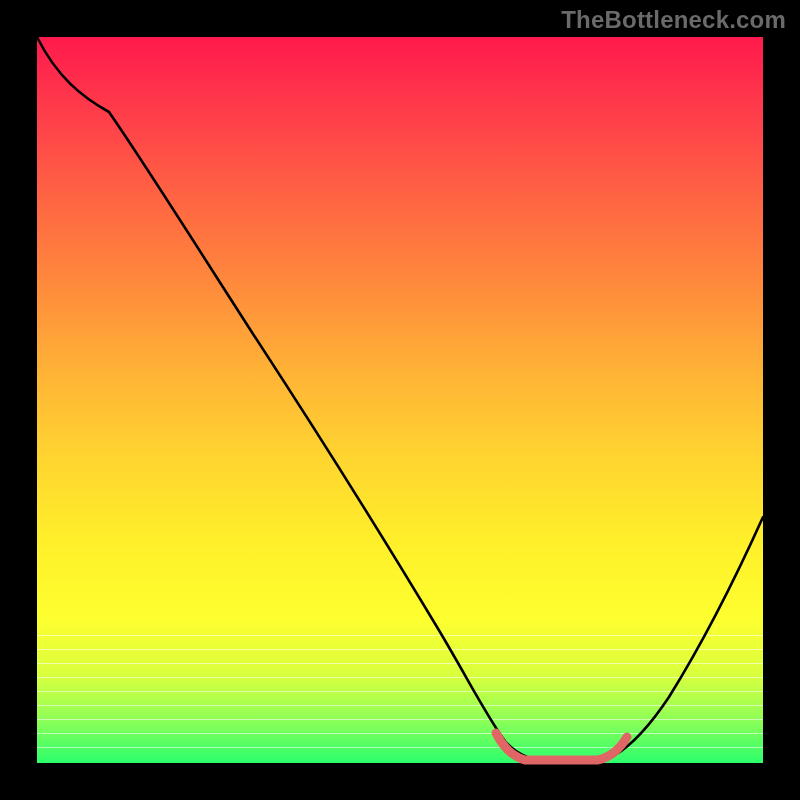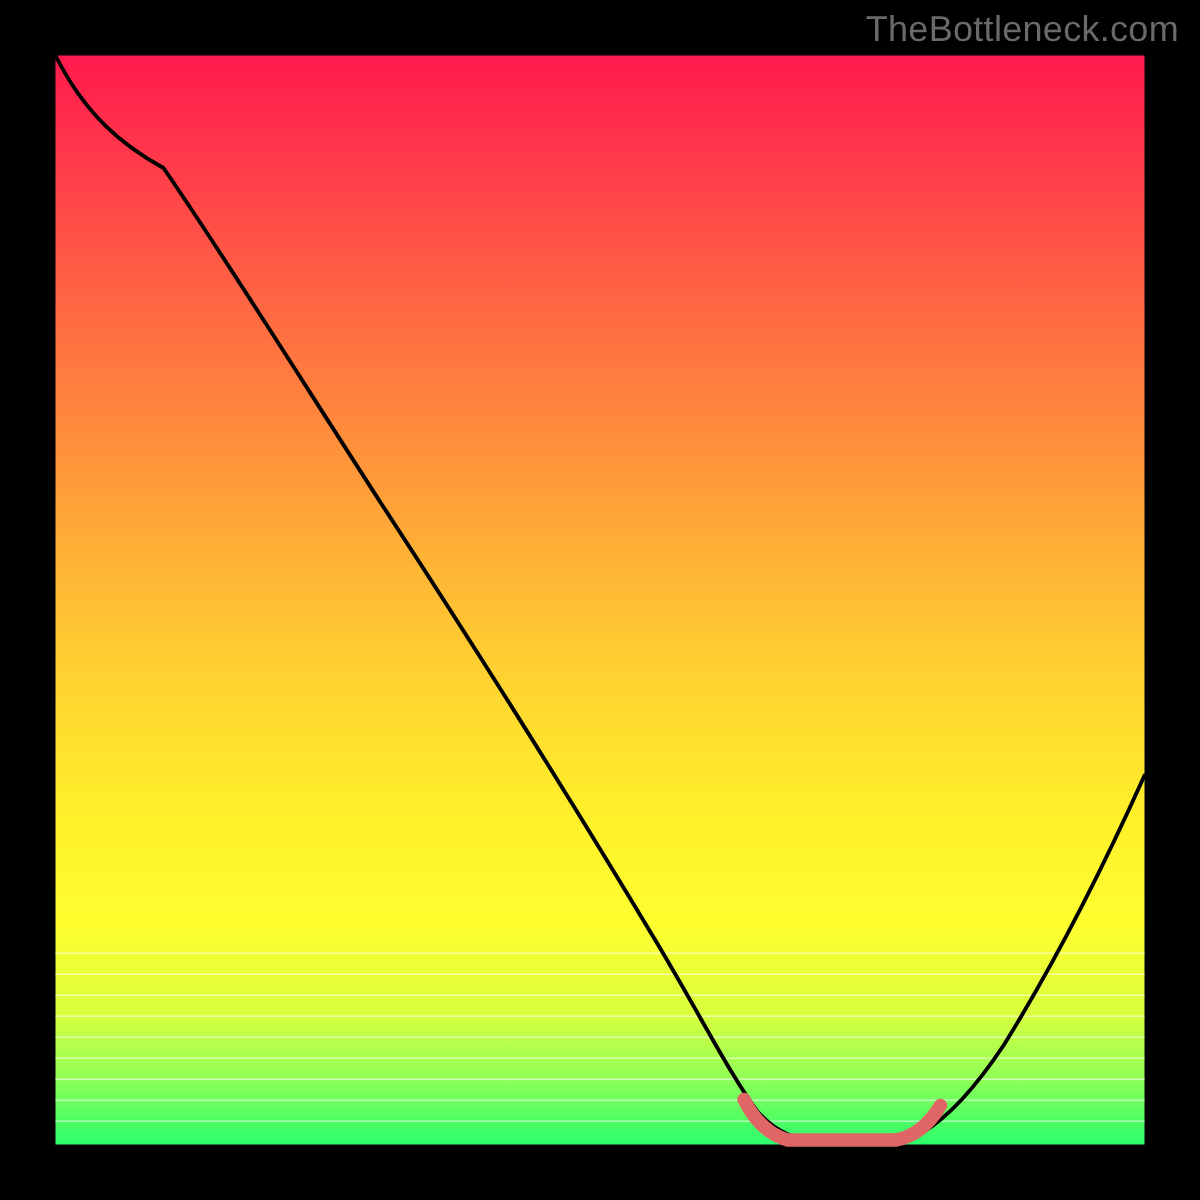--- a/index.html
+++ b/index.html
@@ -43,21 +43,21 @@
     left: 0;
     width: 100%;
     border-top: 1px solid rgba(255,255,255,0.55);
   }
   .watermark {
     position: absolute;
     top: 6px;
     right: 14px;
     color: #6a6a6a;
     font-size: 24px;
-    font-weight: 400;
+    font-weight: 700;
     letter-spacing: 0.2px;
   }
   svg.curve {
     position: absolute;
     left: 0;
     top: 0;
     width: 726px;
     height: 726px;
     overflow: visible;
   }

